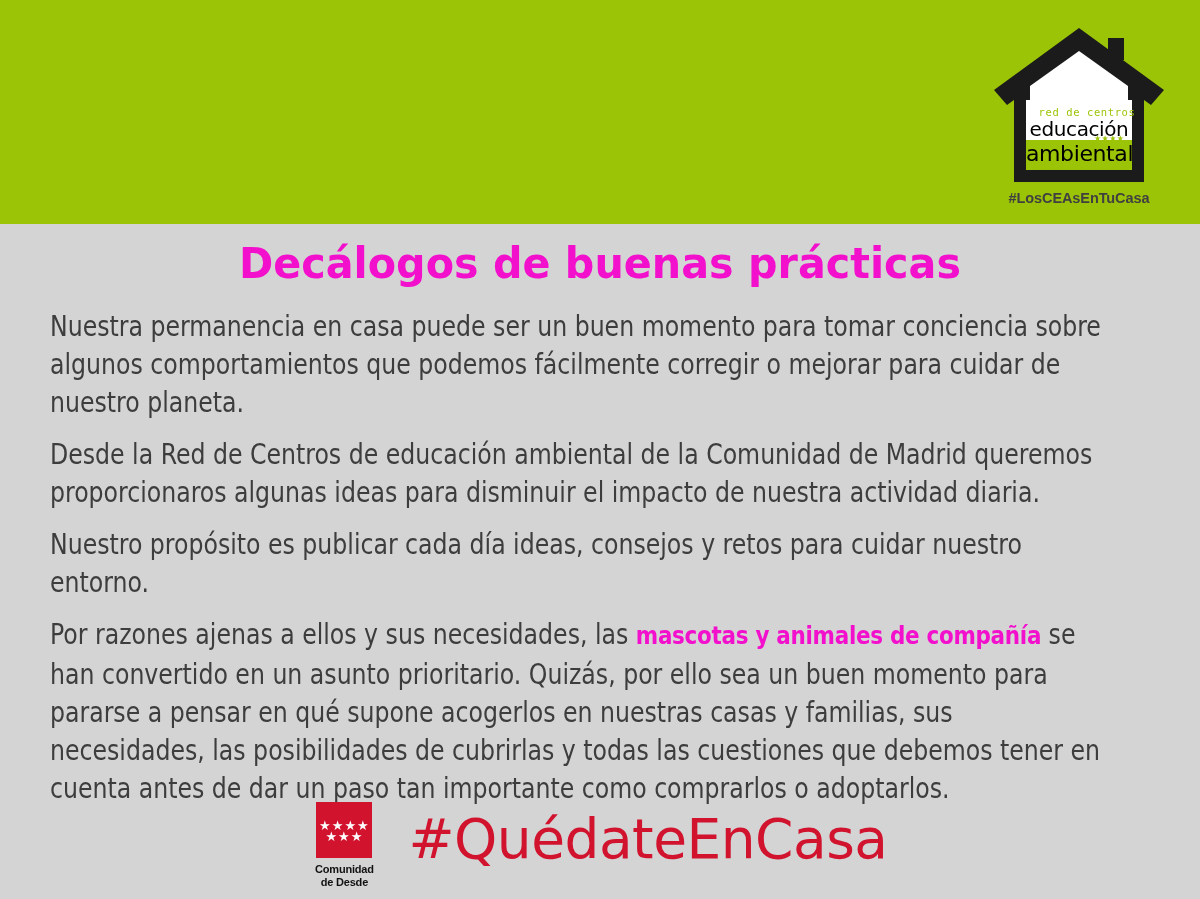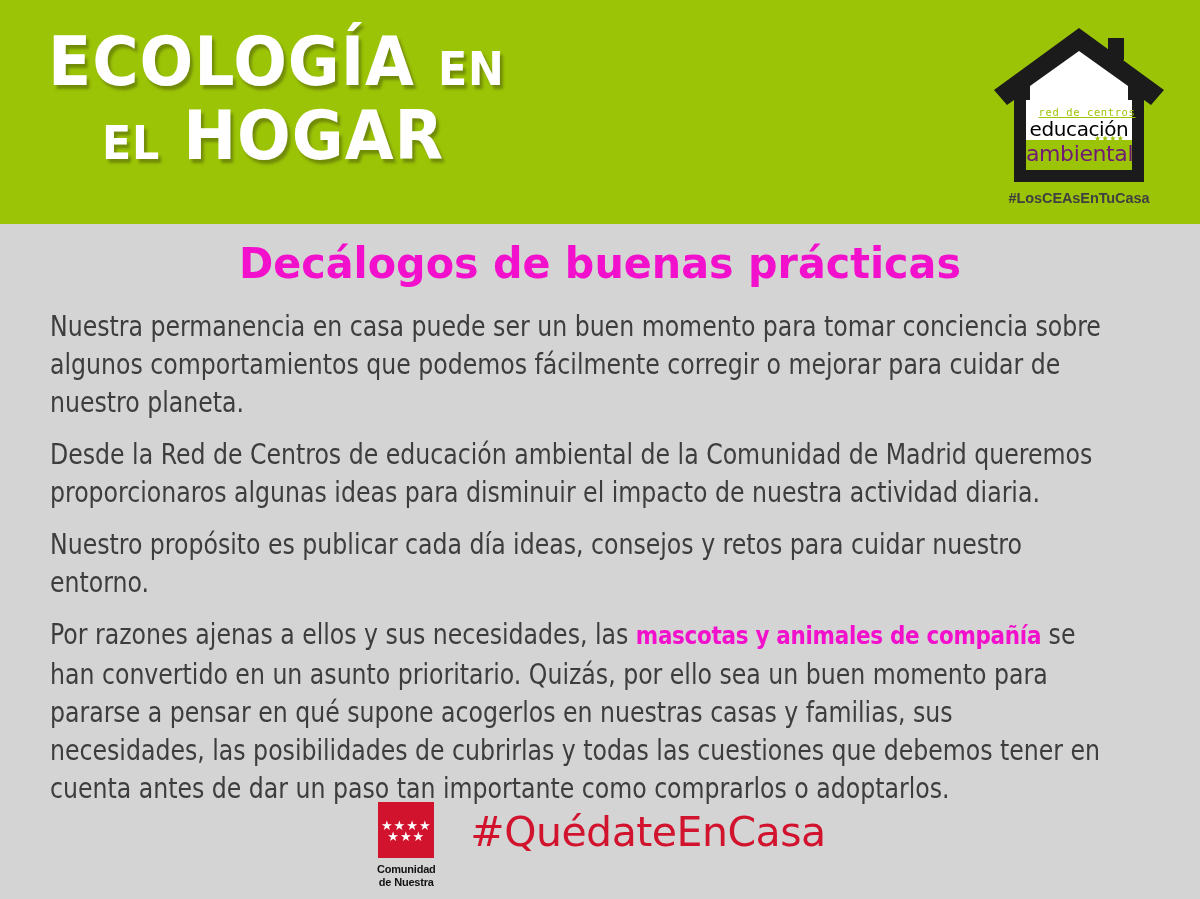--- a/index.html
+++ b/index.html
@@ -167,54 +167,50 @@
     font-family: "Liberation Sans", sans-serif;
     font-weight: bold;
     font-size: 11px;
     line-height: 13px;
     color: #111111;
     letter-spacing: -0.2px;
   }
   .quedate {
     color: #d1132e;
     font-family: "DejaVu Sans", sans-serif;
-    font-size: 41px;
+    font-size: 55px;
     line-height: 1;
     margin-top: 14px;
     letter-spacing: -0.5px;
   }
 </style>
 </head>
 <body>
 
 <div id="poster">
 
   <div class="header-band">
 
-    <div class="title-block">
-      <div class="title-line title-line-1"><span>ECOLOGÍA</span> <span class="title-small">EN</span></div>
-      <div class="title-line title-line-2"><span class="title-small">EL</span> <span>HOGAR</span></div>
-    </div>
 
     <div class="logo-wrap">
       <svg class="logo-svg" width="182" height="170" viewBox="0 0 182 170">
 
         <path d="M91 6 L176 68 L163 83 L156 78 L156 160 L26 160 L26 78 L19 83 L6 68 Z" fill="#1b1b1b"></path>
 
         <rect x="38" y="78" width="106" height="70" fill="#ffffff"></rect>
 
         <path d="M91 29 L140 64 L140 78 L42 78 L42 64 Z" fill="#ffffff"></path>
 
         <rect x="38" y="118" width="106" height="30" fill="#9cc406"></rect>
 
         <rect x="120" y="16" width="16" height="22" fill="#1b1b1b"></rect>
       </svg>
-      <div style="position:absolute;left:38px;top:84px;width:122px;text-align:center;font-family:'DejaVu Sans Mono',monospace;font-size:10.5px;color:#9cc406;letter-spacing:0.6px;text-decoration:underline;">red de centros</div>
+      <div style="position:absolute;left:38px;top:84px;width:122px;text-align:center;font-family:'DejaVu Sans Mono',monospace;font-size:10.5px;color:#9cc406;letter-spacing:0.6px;">red de centros</div>
       <div style="position:absolute;left:38px;top:95px;width:106px;text-align:center;font-family:'DejaVu Sans',sans-serif;font-size:20px;color:#000000;letter-spacing:-0.4px;">educación</div>
-      <div style="position:absolute;left:38px;top:119px;width:106px;text-align:center;font-family:'DejaVu Sans',sans-serif;font-size:22px;color:#701a75;letter-spacing:-0.4px;">ambiental</div>
+      <div style="position:absolute;left:38px;top:119px;width:106px;text-align:center;font-family:'DejaVu Sans',sans-serif;font-size:22px;color:#000000;letter-spacing:-0.4px;">ambiental</div>
       <div style="position:absolute;left:106px;top:112px;font-size:8px;color:#9cc406;letter-spacing:0.4px;">★★★★</div>
       <div class="logo-hashtag">#LosCEAsEnTuCasa</div>
     </div>
   </div>
 
   <div class="subtitle">Decálogos de buenas prácticas</div>
 
   <div class="body-text" id="body-text">
       <p><span>Nuestra permanencia en casa puede ser un buen momento para tomar conciencia sobre algunos comportamientos que podemos fácilmente corregir o mejorar para cuidar de nuestro planeta.</span></p>
       <p><span>Desde la Red de Centros de educación ambiental de la Comunidad de Madrid queremos proporcionaros algunas ideas para disminuir el impacto de nuestra actividad diaria.</span></p>
@@ -223,19 +219,19 @@
     </div>
 
   <div class="footer">
     <div class="cm-logo">
       <div class="cm-flag">
         <div class="cm-stars-row r1">★★★★</div>
         <div class="cm-stars-row r2">★★★</div>
       </div>
       <div class="cm-caption">
         <div>Comunidad</div>
-        <div>de Nuestra</div>
+        <div>de Desde</div>
       </div>
     </div>
     <div class="quedate">#QuédateEnCasa</div>
   </div>
 
 </div>
 
 </body></html>

